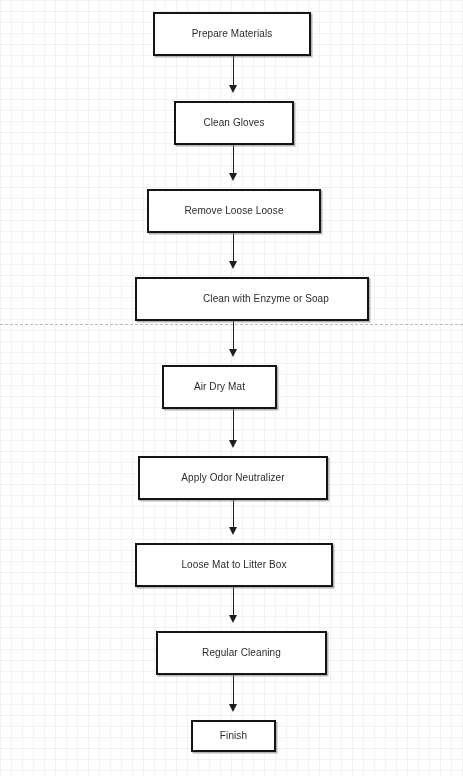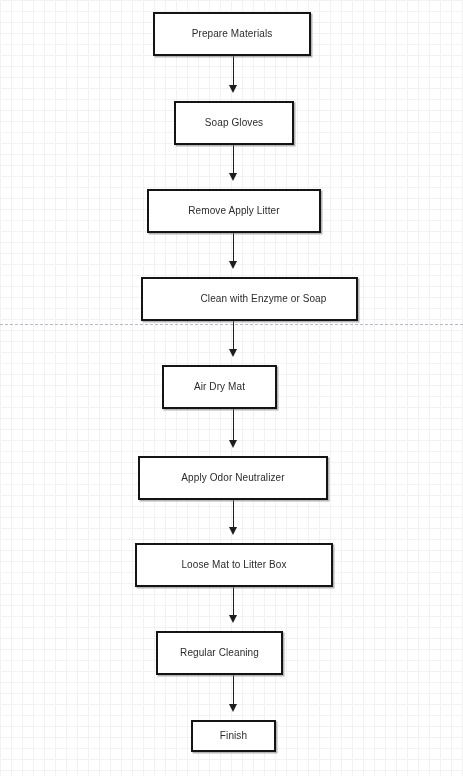--- a/index.html
+++ b/index.html
@@ -98,36 +98,36 @@
     <div class="edge" style="left: 233px; top: 500px; height: 27px;"></div>
     <div class="edge-head" style="left: 229px; top: 527px;"></div>
     <div class="edge" style="left: 233px; top: 587px; height: 28px;"></div>
     <div class="edge-head" style="left: 229px; top: 615px;"></div>
     <div class="edge" style="left: 233px; top: 675px; height: 29px;"></div>
     <div class="edge-head" style="left: 229px; top: 704px;"></div>
     <div class="node" style="left: 153px; top: 12px; width: 158px; height: 44px; border-width: 2px; border-color: rgb(20, 20, 20); background: rgb(255, 255, 255);">
       <span class="node-label" style="color: rgb(43, 43, 43); font-size: 10px;">Prepare Materials</span>
     </div>
     <div class="node" style="left: 174px; top: 101px; width: 120px; height: 44px; border-width: 2px; border-color: rgb(20, 20, 20); background: rgb(255, 255, 255);">
-      <span class="node-label" style="color: rgb(43, 43, 43); font-size: 10px;">Soap Gloves</span>
+      <span class="node-label" style="color: rgb(43, 43, 43); font-size: 10px;">Clean Gloves</span>
     </div>
     <div class="node" style="left: 147px; top: 189px; width: 174px; height: 44px; border-width: 2px; border-color: rgb(20, 20, 20); background: rgb(255, 255, 255);">
-      <span class="node-label" style="color: rgb(43, 43, 43); font-size: 10px;">Remove Apply Litter</span>
+      <span class="node-label" style="color: rgb(43, 43, 43); font-size: 10px;">Remove Loose Loose</span>
     </div>
-    <div class="node" style="left: 141px; top: 277px; width: 217px; height: 44px; border-width: 2px; border-color: rgb(20, 20, 20); background: rgb(255, 255, 255); padding-left: 28px;">
+    <div class="node" style="left: 135px; top: 277px; width: 234px; height: 44px; border-width: 2px; border-color: rgb(20, 20, 20); background: rgb(255, 255, 255); padding-left: 28px;">
       <span class="node-label" style="color: rgb(43, 43, 43); font-size: 10px;">Clean with Enzyme or Soap</span>
     </div>
     <div class="node" style="left: 162px; top: 365px; width: 115px; height: 44px; border-width: 2px; border-color: rgb(20, 20, 20); background: rgb(255, 255, 255);">
       <span class="node-label" style="color: rgb(43, 43, 43); font-size: 10px;">Air Dry Mat</span>
     </div>
     <div class="node" style="left: 138px; top: 456px; width: 190px; height: 44px; border-width: 2px; border-color: rgb(20, 20, 20); background: rgb(255, 255, 255);">
       <span class="node-label" style="color: rgb(43, 43, 43); font-size: 10px;">Apply Odor Neutralizer</span>
     </div>
     <div class="node" style="left: 135px; top: 543px; width: 198px; height: 44px; border-width: 2px; border-color: rgb(20, 20, 20); background: rgb(255, 255, 255);">
       <span class="node-label" style="color: rgb(43, 43, 43); font-size: 10px;">Loose Mat to Litter Box</span>
     </div>
-    <div class="node" style="left: 156px; top: 631px; width: 127px; height: 44px; border-width: 2px; border-color: rgb(20, 20, 20); background: rgb(255, 255, 255);">
+    <div class="node" style="left: 156px; top: 631px; width: 171px; height: 44px; border-width: 2px; border-color: rgb(20, 20, 20); background: rgb(255, 255, 255);">
       <span class="node-label" style="color: rgb(43, 43, 43); font-size: 10px;">Regular Cleaning</span>
     </div>
     <div class="node" style="left: 191px; top: 720px; width: 85px; height: 32px; border-width: 2px; border-color: rgb(20, 20, 20); background: rgb(255, 255, 255);">
       <span class="node-label" style="color: rgb(43, 43, 43); font-size: 10px;">Finish</span>
     </div>
   </div>
 
 </body></html>

